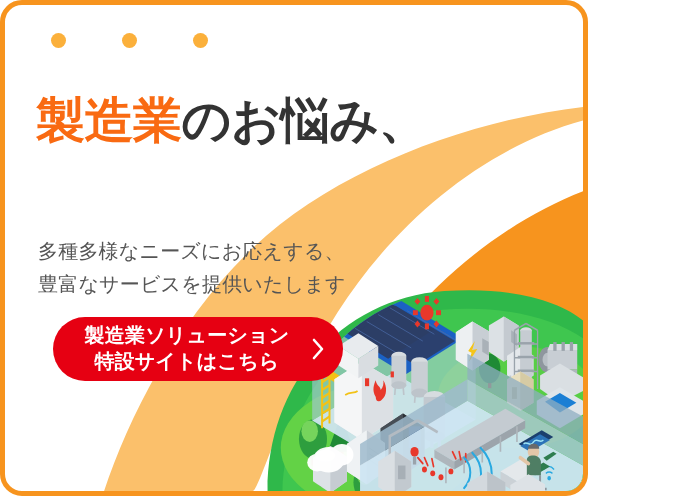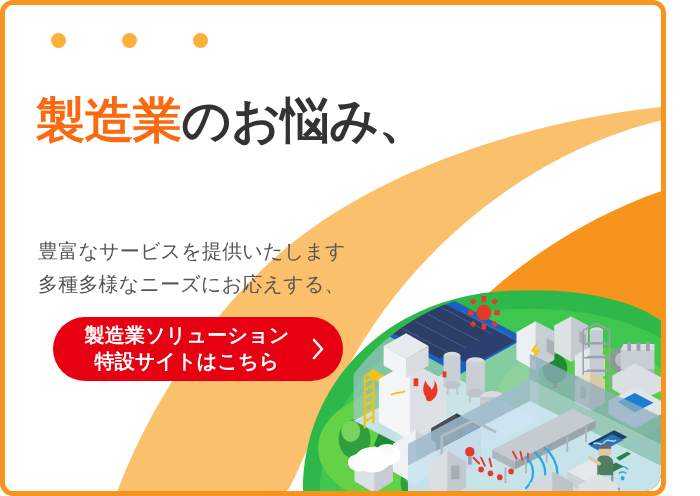--- a/index.html
+++ b/index.html
@@ -7,25 +7,25 @@
     margin: 0;
     padding: 0;
     background: #ffffff;
   }
   body {
     font-family: "Liberation Sans", "DejaVu Sans", sans-serif;
   }
 
   .banner {
     position: relative;
-    width: 666px;
+    width: 588px;
     height: 496px;
     box-sizing: border-box;
     border: 5px solid #F7941E;
-    border-radius: 13px;
+    border-radius: 22px;
     background: #ffffff;
     overflow: hidden;
   }
 
   .bg-layer {
     position: absolute;
     inset: 0;
     width: 100%;
     height: 100%;
     z-index: 0;
@@ -446,22 +446,22 @@
       <span class="dot"></span>
     </div>
 
     <h1 class="headline">
       <span class="line">
         <span class="accent">製造業</span><span>のお悩み、</span>
       </span>
     </h1>
 
     <p class="subtitle">
+      <span class="line">多種多様なニーズにお応えする、</span>
       <span class="line">豊富なサービスを提供いたします</span>
-      <span class="line">多種多様なニーズにお応えする、</span>
     </p>
 
     <a class="cta" href="#">
       <span class="cta-text">
         <span class="line">製造業ソリューション</span>
         <span class="line">特設サイトはこちら</span>
       </span>
       <svg class="cta-chevron" viewBox="0 0 14 22">
         <path d="M3 2 L11 11 L3 20" fill="none" stroke="currentColor" stroke-width="2.6" stroke-linecap="round" stroke-linejoin="round"></path>
       </svg>

